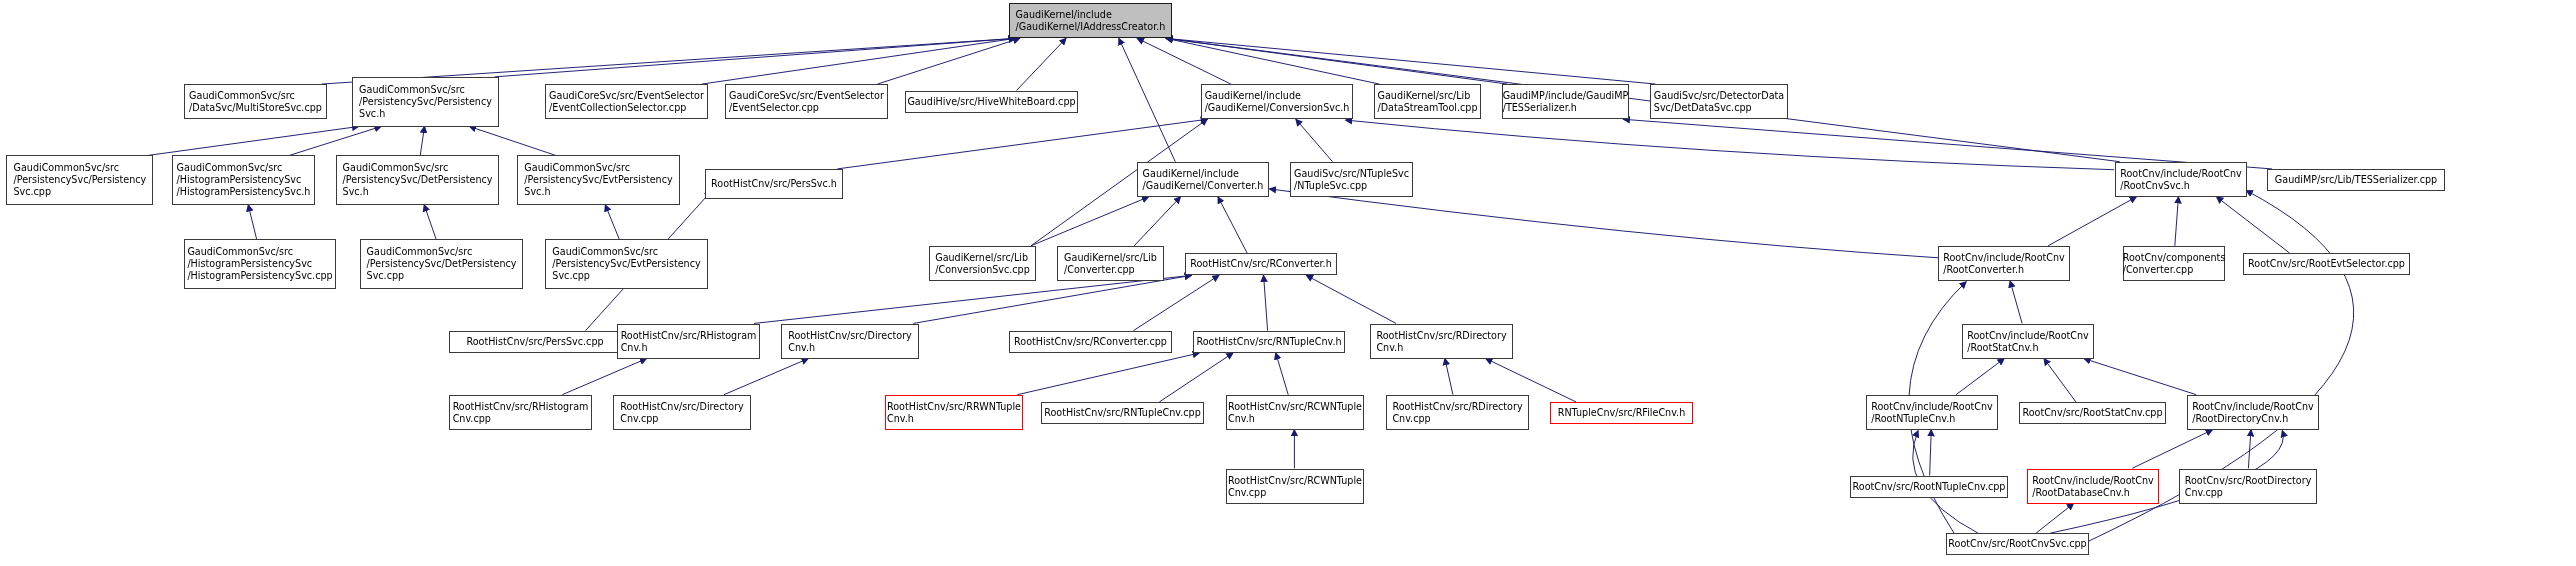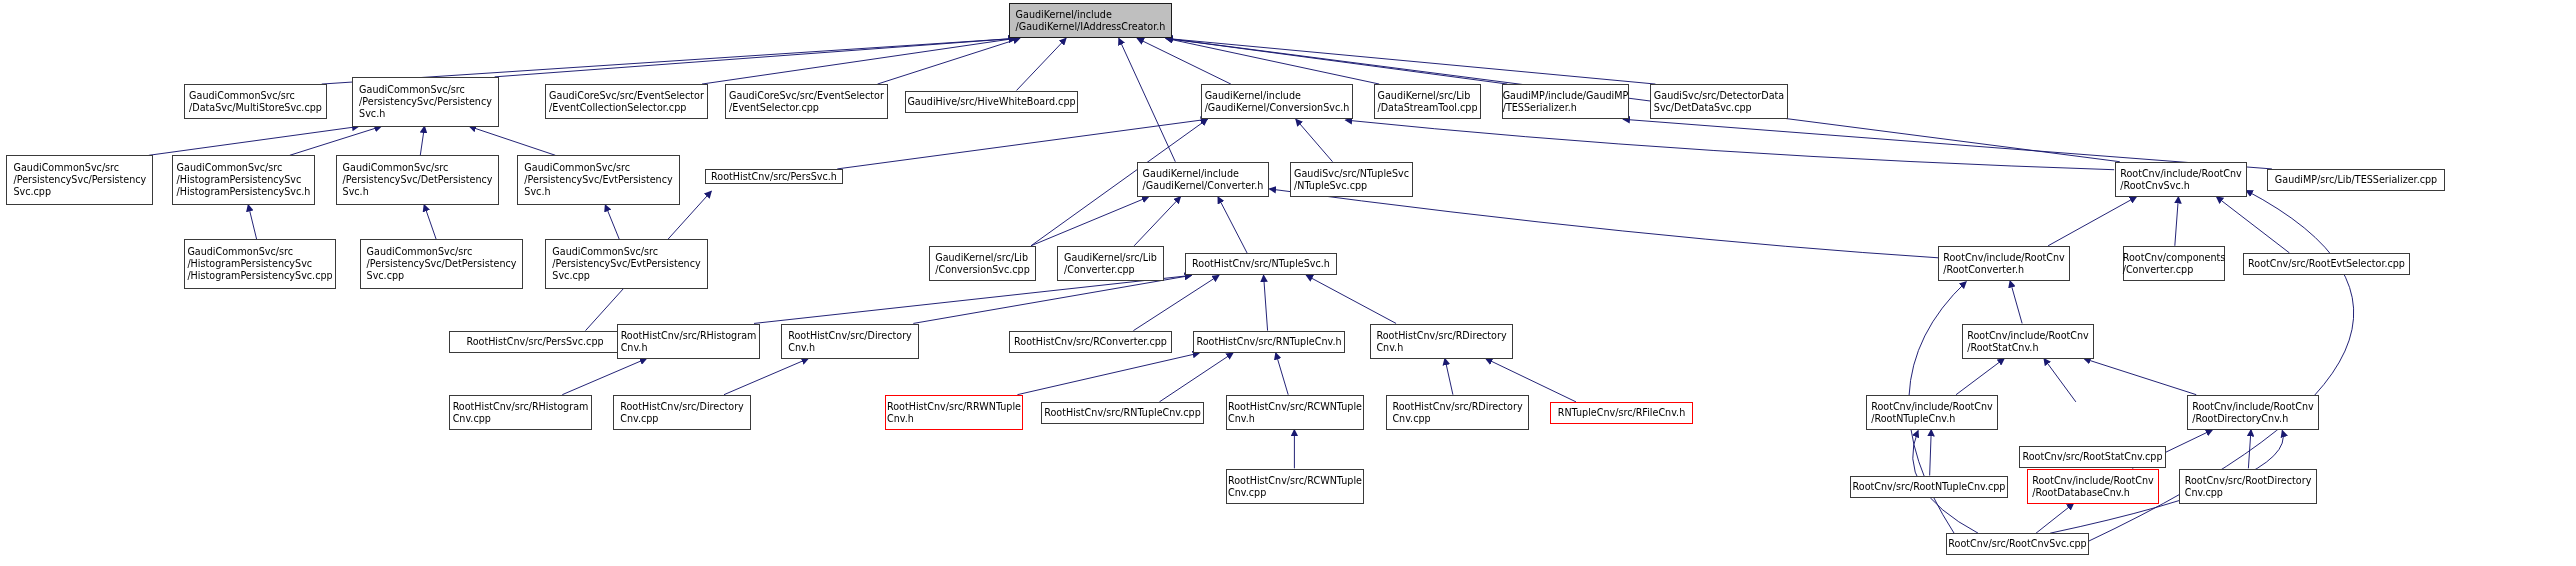--- a/index.html
+++ b/index.html
@@ -104,42 +104,42 @@
 Svc.cpp</div>
     <div class="node" style="left: 172px; top: 155px; width: 143px; height: 50px;">GaudiCommonSvc/src
 /HistogramPersistencySvc
 /HistogramPersistencySvc.h</div>
     <div class="node" style="left: 336px; top: 155px; width: 163px; height: 50px;">GaudiCommonSvc/src
 /PersistencySvc/DetPersistency
 Svc.h</div>
     <div class="node" style="left: 517px; top: 155px; width: 163px; height: 50px;">GaudiCommonSvc/src
 /PersistencySvc/EvtPersistency
 Svc.h</div>
-    <div class="node" style="left: 705px; top: 169px; width: 138px; height: 15px;">RootHistCnv/src/PersSvc.h</div>
+    <div class="node" style="left: 705px; top: 169px; width: 138px; height: 30px;">RootHistCnv/src/PersSvc.h</div>
     <div class="node" style="left: 1137px; top: 162px; width: 132px; height: 35px;">GaudiKernel/include
 /GaudiKernel/Converter.h</div>
     <div class="node" style="left: 1290px; top: 162px; width: 123px; height: 35px;">GaudiSvc/src/NTupleSvc
 /NTupleSvc.cpp</div>
     <div class="node" style="left: 2115px; top: 162px; width: 132px; height: 35px;">RootCnv/include/RootCnv
 /RootCnvSvc.h</div>
     <div class="node" style="left: 2267px; top: 169px; width: 178px; height: 22.4px;">GaudiMP/src/Lib/TESSerializer.cpp</div>
     <div class="node" style="left: 184px; top: 239px; width: 152px; height: 50px;">GaudiCommonSvc/src
 /HistogramPersistencySvc
 /HistogramPersistencySvc.cpp</div>
     <div class="node" style="left: 360px; top: 239px; width: 163px; height: 50px;">GaudiCommonSvc/src
 /PersistencySvc/DetPersistency
 Svc.cpp</div>
     <div class="node" style="left: 545px; top: 239px; width: 163px; height: 50px;">GaudiCommonSvc/src
 /PersistencySvc/EvtPersistency
 Svc.cpp</div>
     <div class="node" style="left: 929px; top: 246px; width: 107px; height: 35px;">GaudiKernel/src/Lib
 /ConversionSvc.cpp</div>
     <div class="node" style="left: 1057px; top: 246px; width: 107px; height: 35px;">GaudiKernel/src/Lib
 /Converter.cpp</div>
-    <div class="node" style="left: 1185px; top: 253px; width: 152px; height: 22.4px;">RootHistCnv/src/NTupleSvc.h</div>
+    <div class="node" style="left: 1185px; top: 253px; width: 152px; height: 22.4px;">RootHistCnv/src/RConverter.h</div>
     <div class="node" style="left: 1938px; top: 246px; width: 132px; height: 35px;">RootCnv/include/RootCnv
 /RootConverter.h</div>
     <div class="node" style="left: 2123px; top: 246px; width: 102px; height: 35px;">RootCnv/components
 /Converter.cpp</div>
     <div class="node" style="left: 2243px; top: 253px; width: 167px; height: 22.4px;">RootCnv/src/RootEvtSelector.cpp</div>
     <div class="node" style="left: 449px; top: 331px; width: 172px; height: 22.4px;">RootHistCnv/src/PersSvc.cpp</div>
     <div class="node" style="left: 617px; top: 324px; width: 143px; height: 35px;">RootHistCnv/src/RHistogram
 Cnv.h</div>
     <div class="node" style="left: 781px; top: 324px; width: 138px; height: 35px;">RootHistCnv/src/Directory
 Cnv.h</div>
@@ -156,21 +156,21 @@
     <div class="node truncated" style="left: 885px; top: 395px; width: 138px; height: 35px; border-color: rgb(255, 0, 0);">RootHistCnv/src/RRWNTuple
 Cnv.h</div>
     <div class="node" style="left: 1041px; top: 402px; width: 163px; height: 22.4px;">RootHistCnv/src/RNTupleCnv.cpp</div>
     <div class="node" style="left: 1226px; top: 395px; width: 138px; height: 35px;">RootHistCnv/src/RCWNTuple
 Cnv.h</div>
     <div class="node" style="left: 1386px; top: 395px; width: 143px; height: 35px;">RootHistCnv/src/RDirectory
 Cnv.cpp</div>
     <div class="node truncated" style="left: 1550px; top: 402px; width: 143px; height: 22.4px; border-color: rgb(255, 0, 0);">RNTupleCnv/src/RFileCnv.h</div>
     <div class="node" style="left: 1866px; top: 395px; width: 132px; height: 35px;">RootCnv/include/RootCnv
 /RootNTupleCnv.h</div>
-    <div class="node" style="left: 2019px; top: 402px; width: 147px; height: 22.4px; margin-top: 44px;">RootCnv/src/RootStatCnv.cpp</div>
+    <div class="node" style="left: 2019px; top: 402px; width: 147px; height: 22.4px;">RootCnv/src/RootStatCnv.cpp</div>
     <div class="node" style="left: 2187px; top: 395px; width: 132px; height: 35px;">RootCnv/include/RootCnv
 /RootDirectoryCnv.h</div>
     <div class="node" style="left: 1226px; top: 469px; width: 138px; height: 35px;">RootHistCnv/src/RCWNTuple
 Cnv.cpp</div>
     <div class="node" style="left: 1850px; top: 476px; width: 158px; height: 22.4px;">RootCnv/src/RootNTupleCnv.cpp</div>
     <div class="node truncated" style="left: 2027px; top: 469px; width: 132px; height: 35px; border-color: rgb(255, 0, 0);">RootCnv/include/RootCnv
 /RootDatabaseCnv.h</div>
     <div class="node" style="left: 2179px; top: 469px; width: 138px; height: 35px;">RootCnv/src/RootDirectory
 Cnv.cpp</div>
     <div class="node" style="left: 1946px; top: 533px; width: 143px; height: 22.4px;">RootCnv/src/RootCnvSvc.cpp</div>

